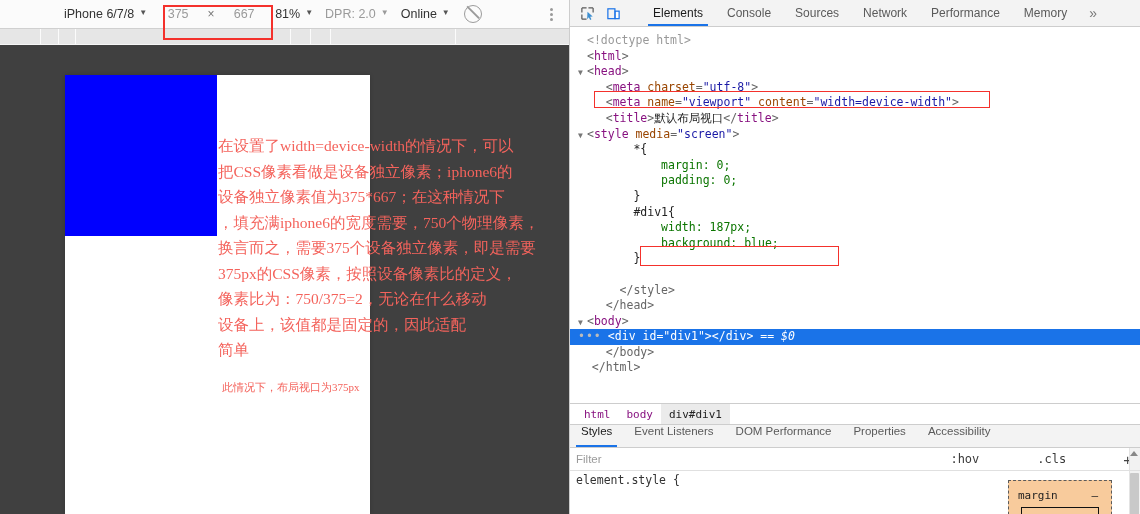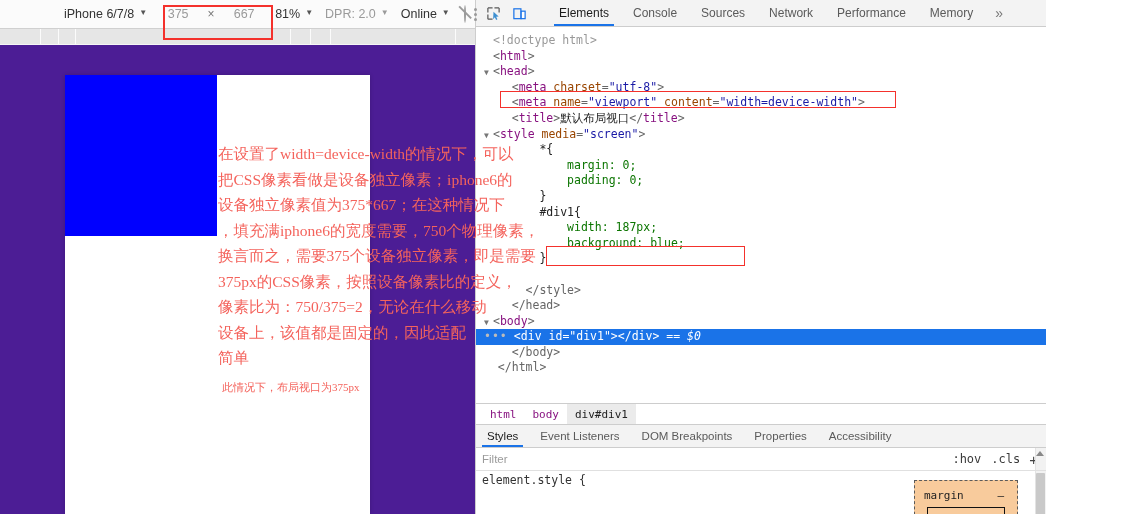--- a/index.html
+++ b/index.html
@@ -14,24 +14,24 @@
     background: #ffffff;
   }
   .app {
     display: flex;
     width: 1140px;
     height: 514px;
   }
 
   
   .device-pane {
-    width: 476px;
+    width: 570px;
     height: 514px;
     position: relative;
-    background: #4c1d95;
+    background: #404040;
     border-right: 1px solid #cdcdcd;
     box-sizing: border-box;
   }
   .device-toolbar {
     height: 29px;
     background: #fbfbfb;
     border-bottom: 1px solid #d0d0d0;
     display: flex;
     align-items: center;
     position: relative;
@@ -138,21 +138,20 @@
     position: absolute;
     left: 218px;
     top: 133px;
     width: 330px;
     color: #f4635c;
     font-family: "Liberation Serif", serif;
     font-size: 15.5px;
     line-height: 25.5px;
     white-space: pre-wrap;
     z-index: 3;
-    margin-top: 8px;
   }
   .note-layer-2 {
     position: absolute;
     left: 222px;
     top: 375px;
     width: 330px;
     color: #f4635c;
     font-family: "Liberation Serif", serif;
     font-size: 11px;
     line-height: 25px;
@@ -305,41 +304,41 @@
     border-bottom: 1px solid #cdcdcd;
     display: flex;
     align-items: stretch;
     box-sizing: border-box;
   }
   .st-tab {
     font-size: 11.5px;
     color: #5a5a5a;
     padding: 0 11px;
     display: flex;
-    align-items: center;
     position: relative;
     white-space: nowrap;
   }
   .st-tab.active { color: #1a1a1a; }
   .st-tab.active::after {
     content: "";
     position: absolute;
     left: 6px; right: 6px; bottom: 0;
     height: 2px;
     background: #1a73e8;
   }
   .filter-row {
     flex: 0 0 23px;
     height: 23px;
     display: flex;
     align-items: center;
     border-bottom: 1px solid #e0e0e0;
     background: #fff;
     position: relative;
     box-sizing: border-box;
+    gap: 48px;
   }
   .filter-input {
     flex: 1 1 auto;
     border: none;
     outline: none;
     font-size: 11.5px;
     color: #777;
     padding-left: 6px;
     font-family: "Liberation Sans", sans-serif;
     background: transparent;
@@ -574,21 +573,21 @@
     </div>
 
     <div class="styles-tabbar">
       <div class="st-tab active">
         <span>Styles</span>
       </div>
       <div class="st-tab">
         <span>Event Listeners</span>
       </div>
       <div class="st-tab">
-        <span>DOM Breakpoints</span>
+        <span>DOM Performance</span>
       </div>
       <div class="st-tab">
         <span>Properties</span>
       </div>
       <div class="st-tab">
         <span>Accessibility</span>
       </div>
     </div>
 
     <div class="filter-row">

